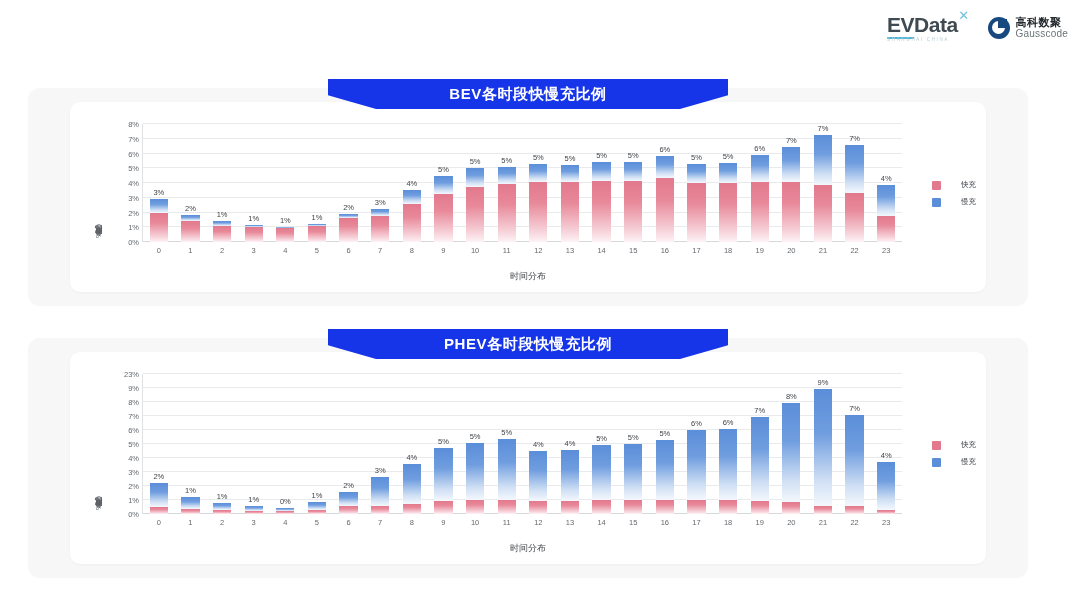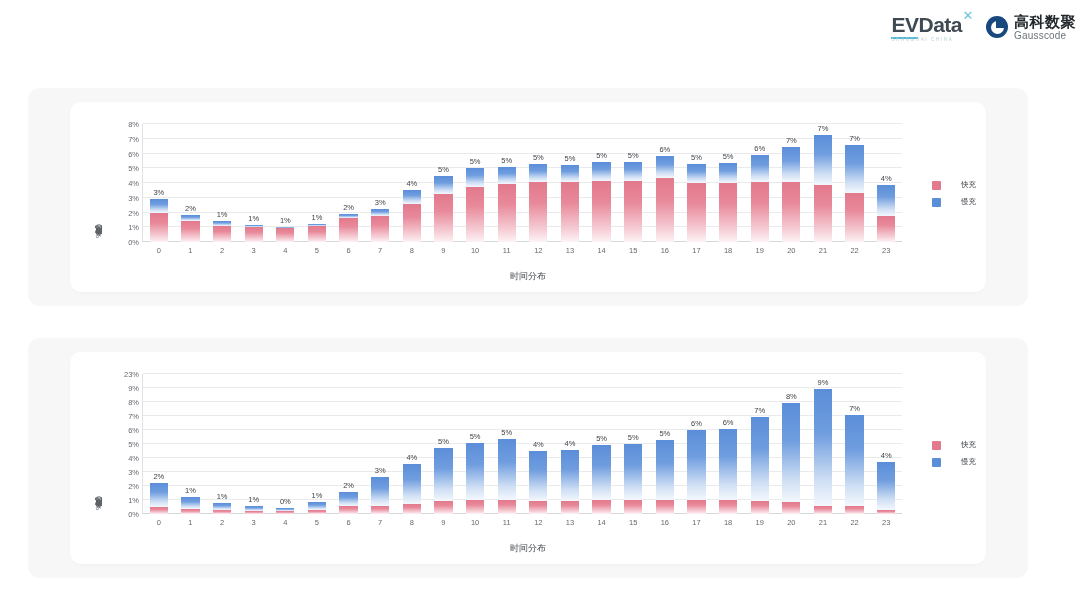--- a/index.html
+++ b/index.html
@@ -9,22 +9,22 @@
     background: #ffffff;
     font-family: "Liberation Sans", "DejaVu Sans", sans-serif;
     overflow: hidden;
   }
 
   
   .header {
     position: absolute; top: 0; left: 0; width: 1080px; height: 62px;
   }
   .logos {
-    position: absolute; right: 4px; top: 14px;
-    display: flex; align-items: flex-start; gap: 14px;
+    position: absolute; right: 12px; top: 14px;
+    display: flex; align-items: center; gap: 20px;
   }
   .logo-evdata { position: relative; padding-right: 10px; }
   .logo-evdata .ev-main {
     font-size: 21px; font-weight: bold; letter-spacing: -0.5px;
     color: #3f4a52; line-height: 1;
   }
   .logo-evdata .ev-ev {
     color: #3f4a52; border-bottom: 2.5px solid #4ab7d8; padding-bottom: 1px;
   }
   .logo-evdata .ev-x {
@@ -43,21 +43,21 @@
   .gauss-mark::before {
     content: ""; position: absolute; left: 4.5px; top: 4.5px;
     width: 13px; height: 13px; border-radius: 50%;
     background: #ffffff;
   }
   .gauss-mark::after {
     content: ""; position: absolute; left: 10px; top: 2.5px;
     width: 9px; height: 9px; background: #17487f;
   }
   .gauss-text-cn {
-    font-size: 15px; font-weight: bold; color: #21272b; line-height: 1.05;
+    font-size: 11px; font-weight: bold; color: #21272b; line-height: 1.05;
     letter-spacing: 0.5px;
   }
   .gauss-text-en {
     font-size: 10px; color: #6b7479; line-height: 1.1; letter-spacing: 0.2px;
   }
 
   
   .panel {
     position: absolute;
     background: #f7f7f8;
@@ -183,20 +183,23 @@
       <div class="gauss-mark"></div>
       <div>
         <div class="gauss-text-cn">高科数聚</div>
         <div class="gauss-text-en">Gausscode</div>
       </div>
     </div>
   </div>
 </div>
 
 <div class="panel panel-1">
+  <div class="ribbon ribbon-1" style="top:-9px;">
+    <span>BEV各时段快慢充比例</span>
+  </div>
   <div class="card">
     <div class="chart" id="chart-0">
         <div class="ylabel" style="left: 24px; top: 22px; height: 118px;">各时段充电次数占比（%）</div>
         <div class="plot" style="left: 72px; top: 22px; width: 760px; height: 118px;">
           <div class="gridline base" style="bottom: 0px;">
             <div class="ytick">0%</div>
           </div>
           <div class="gridline" style="bottom: 14.75px;">
             <div class="ytick">1%</div>
           </div>
@@ -425,20 +428,23 @@
           <div class="legend-row">
             <span class="legend-swatch" style="background: rgb(91, 142, 217);"></span>
             <span class="legend-text">慢充</span>
           </div>
         </div>
       </div>
   </div>
 </div>
 
 <div class="panel panel-2">
+  <div class="ribbon ribbon-2" style="top:-9px;">
+    <span>PHEV各时段快慢充比例</span>
+  </div>
   <div class="card">
     <div class="chart" id="chart-1">
         <div class="ylabel" style="left: 24px; top: 22px; height: 140px;">各时段充电次数占比（%）</div>
         <div class="plot" style="left: 72px; top: 22px; width: 760px; height: 140px;">
           <div class="gridline base" style="bottom: 0px;">
             <div class="ytick">0%</div>
           </div>
           <div class="gridline" style="bottom: 14px;">
             <div class="ytick">1%</div>
           </div>

